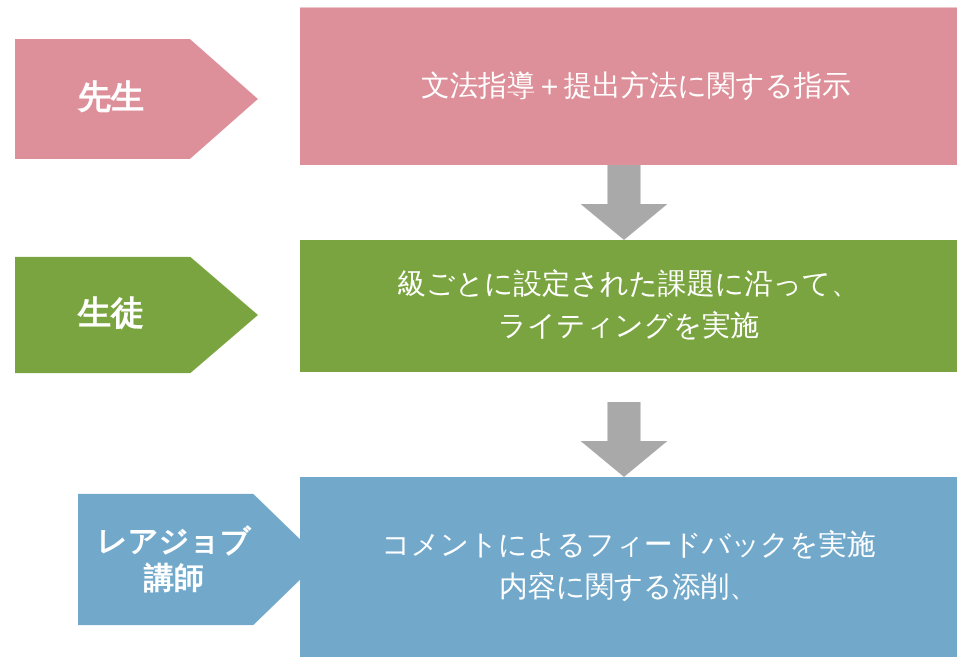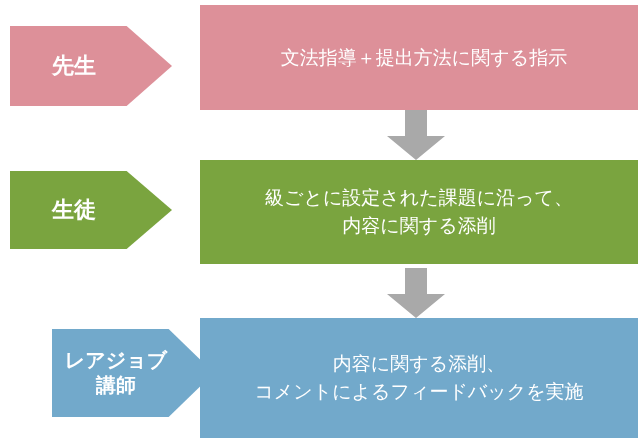--- a/index.html
+++ b/index.html
@@ -48,21 +48,21 @@
     align-items: center;
     justify-content: center;
     color: #ffffff;
     font-size: 19px;
     line-height: 1.45;
     text-align: center;
     box-sizing: border-box;
     padding: 6px 10px;
   }
   .box.pink  { background: #dd9099; top: 5px;   height: 105px; padding-left: 20px; }
-  .box.green { background: #7aa43f; top: 160px; height: 104px; }
+  .box.green { background: #7aa43f; top: 160px; height: 88px; }
   .box.blue  { background: #72a9cb; top: 318px; height: 120px; }
   .box .note {
     font-size: 14px;
     line-height: 1.3;
   }
 
   
   .down-arrow {
     position: absolute;
     left: 387px;
@@ -86,27 +86,27 @@
     <span>文法指導＋提出方法に関する指示</span>
   </div>
 
   <div class="down-arrow a1"></div>
 
   <div class="chevron green">
     <span>生徒</span>
   </div>
   <div class="box green">
     <span>級ごとに設定された課題に沿って、</span>
-    <span>内容に関する添削</span>
+    <span>ライティングを実施</span>
   </div>
 
   <div class="down-arrow a2"></div>
 
   <div class="chevron blue">
     <span>レアジョブ</span>
     <span>講師</span>
   </div>
   <div class="box blue">
+    <span>コメントによるフィードバックを実施</span>
     <span>内容に関する添削、</span>
-    <span>コメントによるフィードバックを実施</span>
   </div>
 
 </div>
 
 </body></html>

